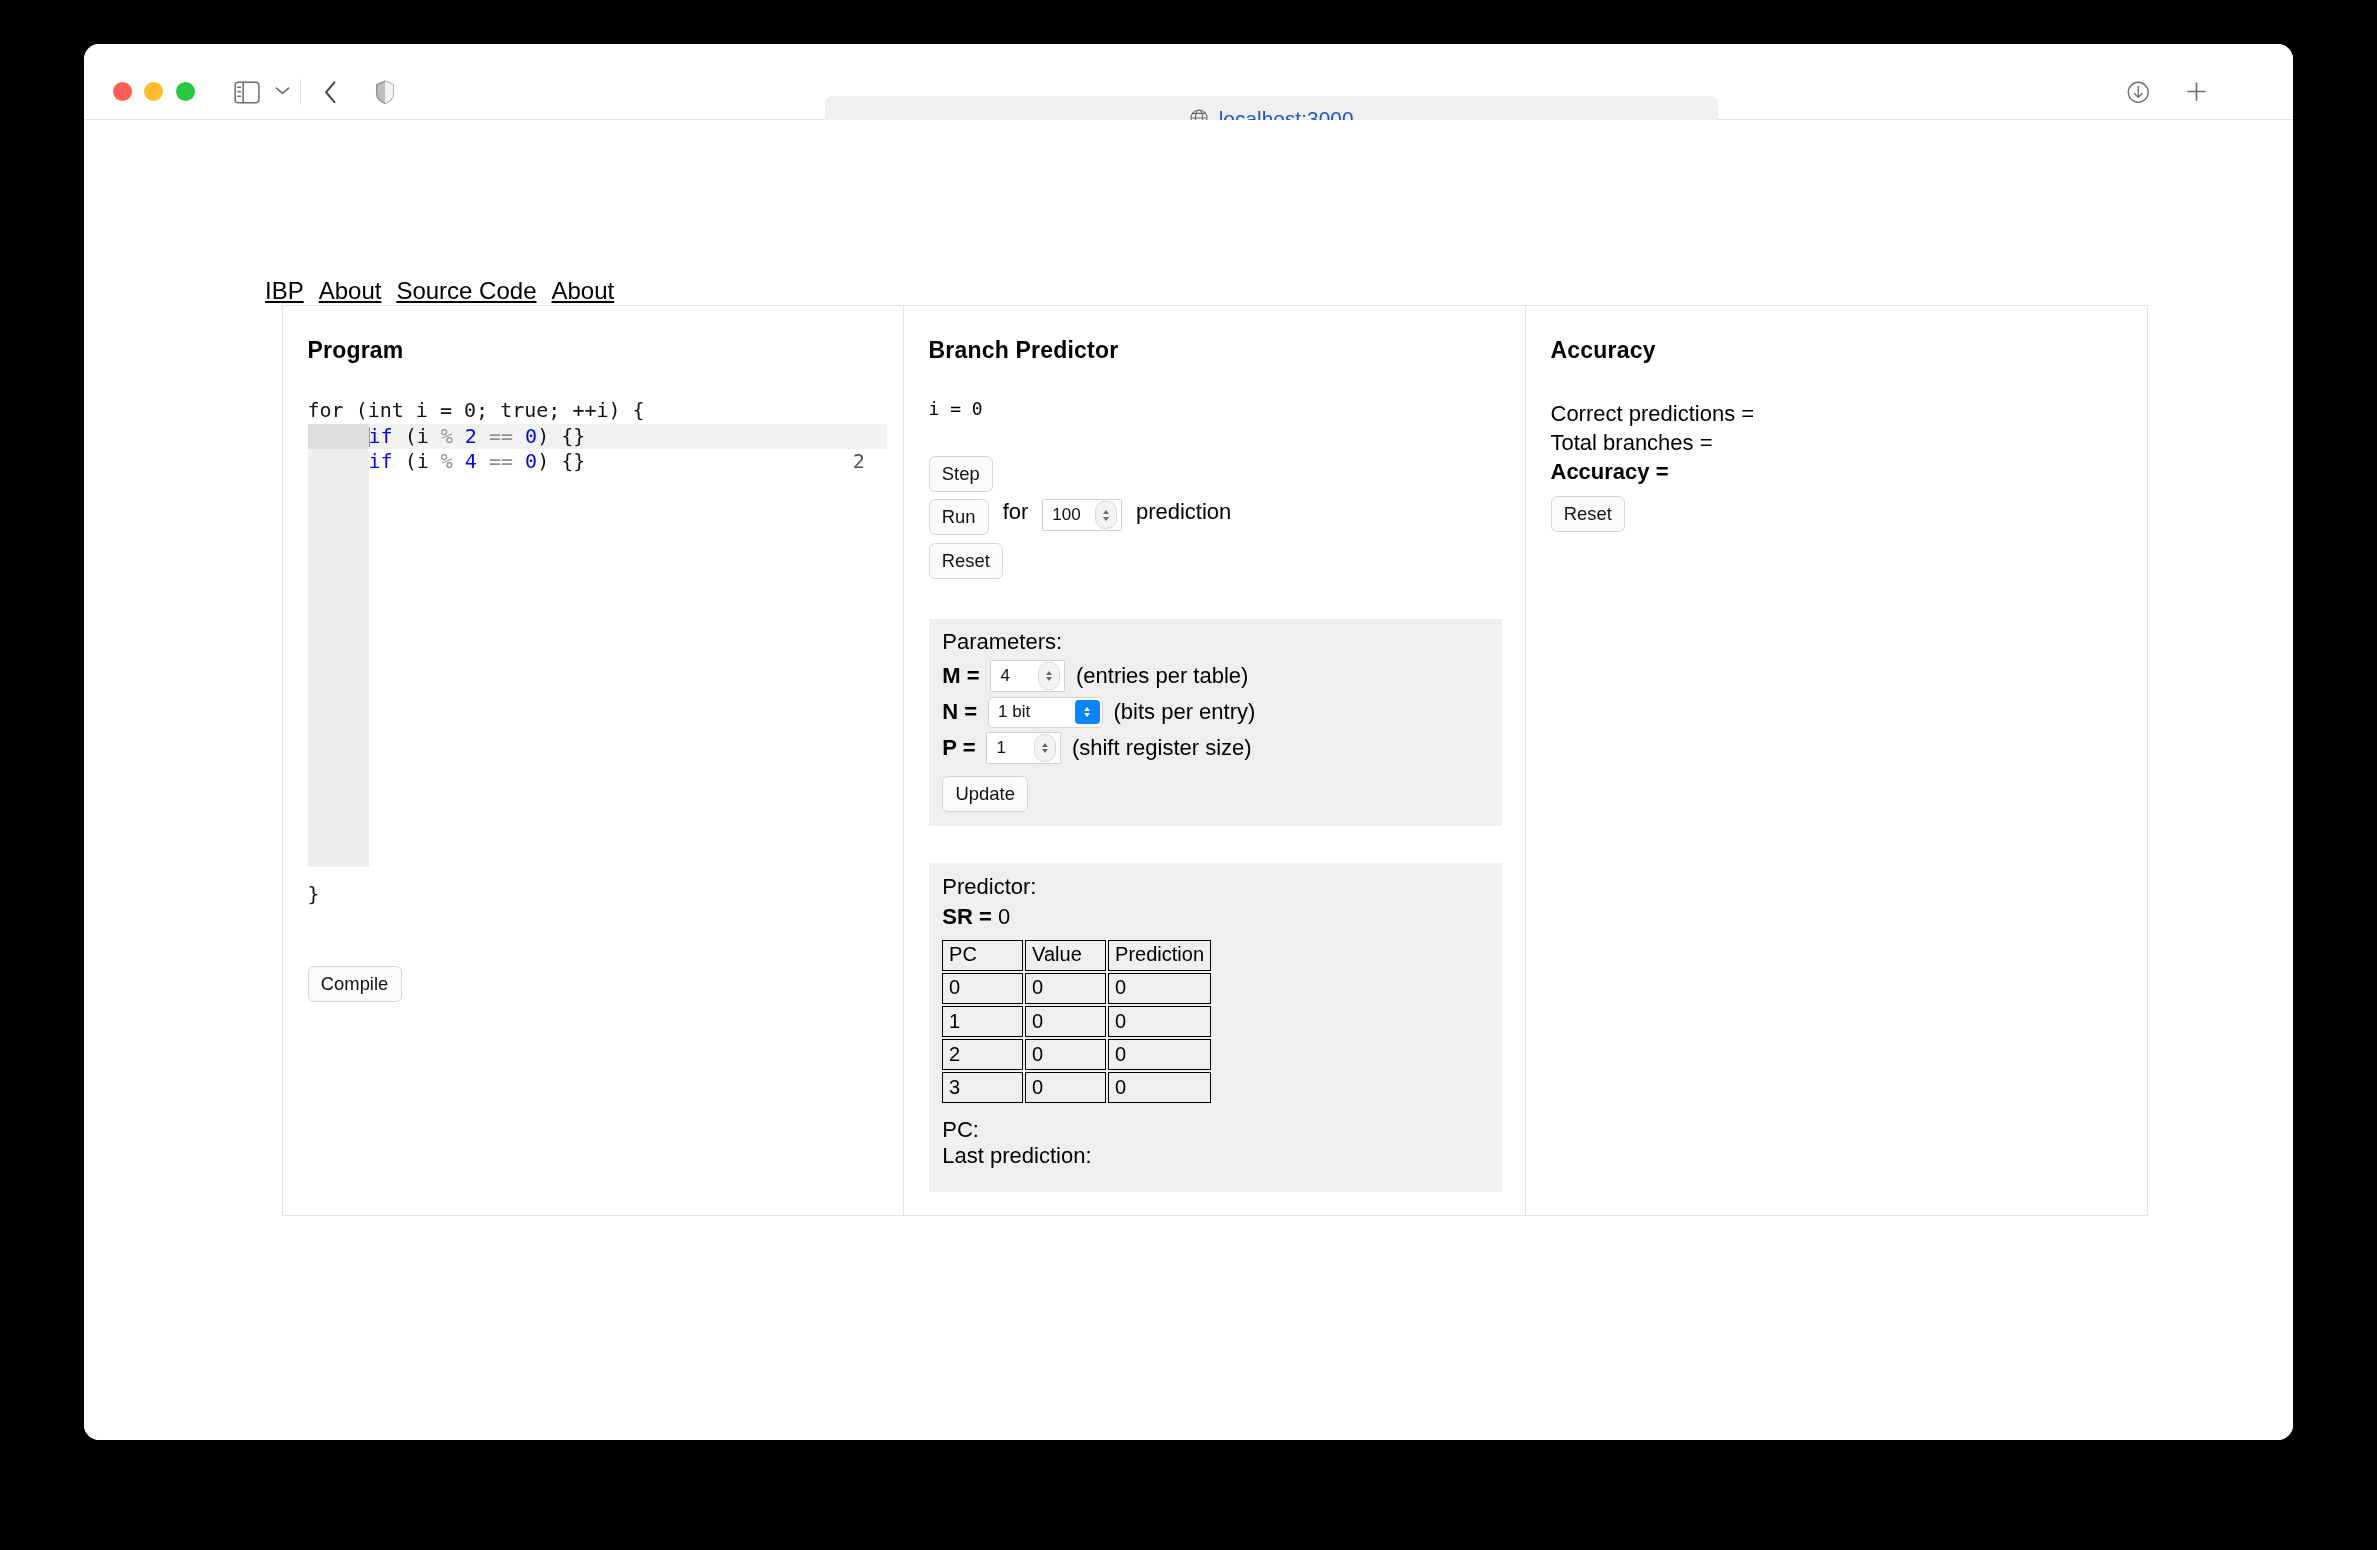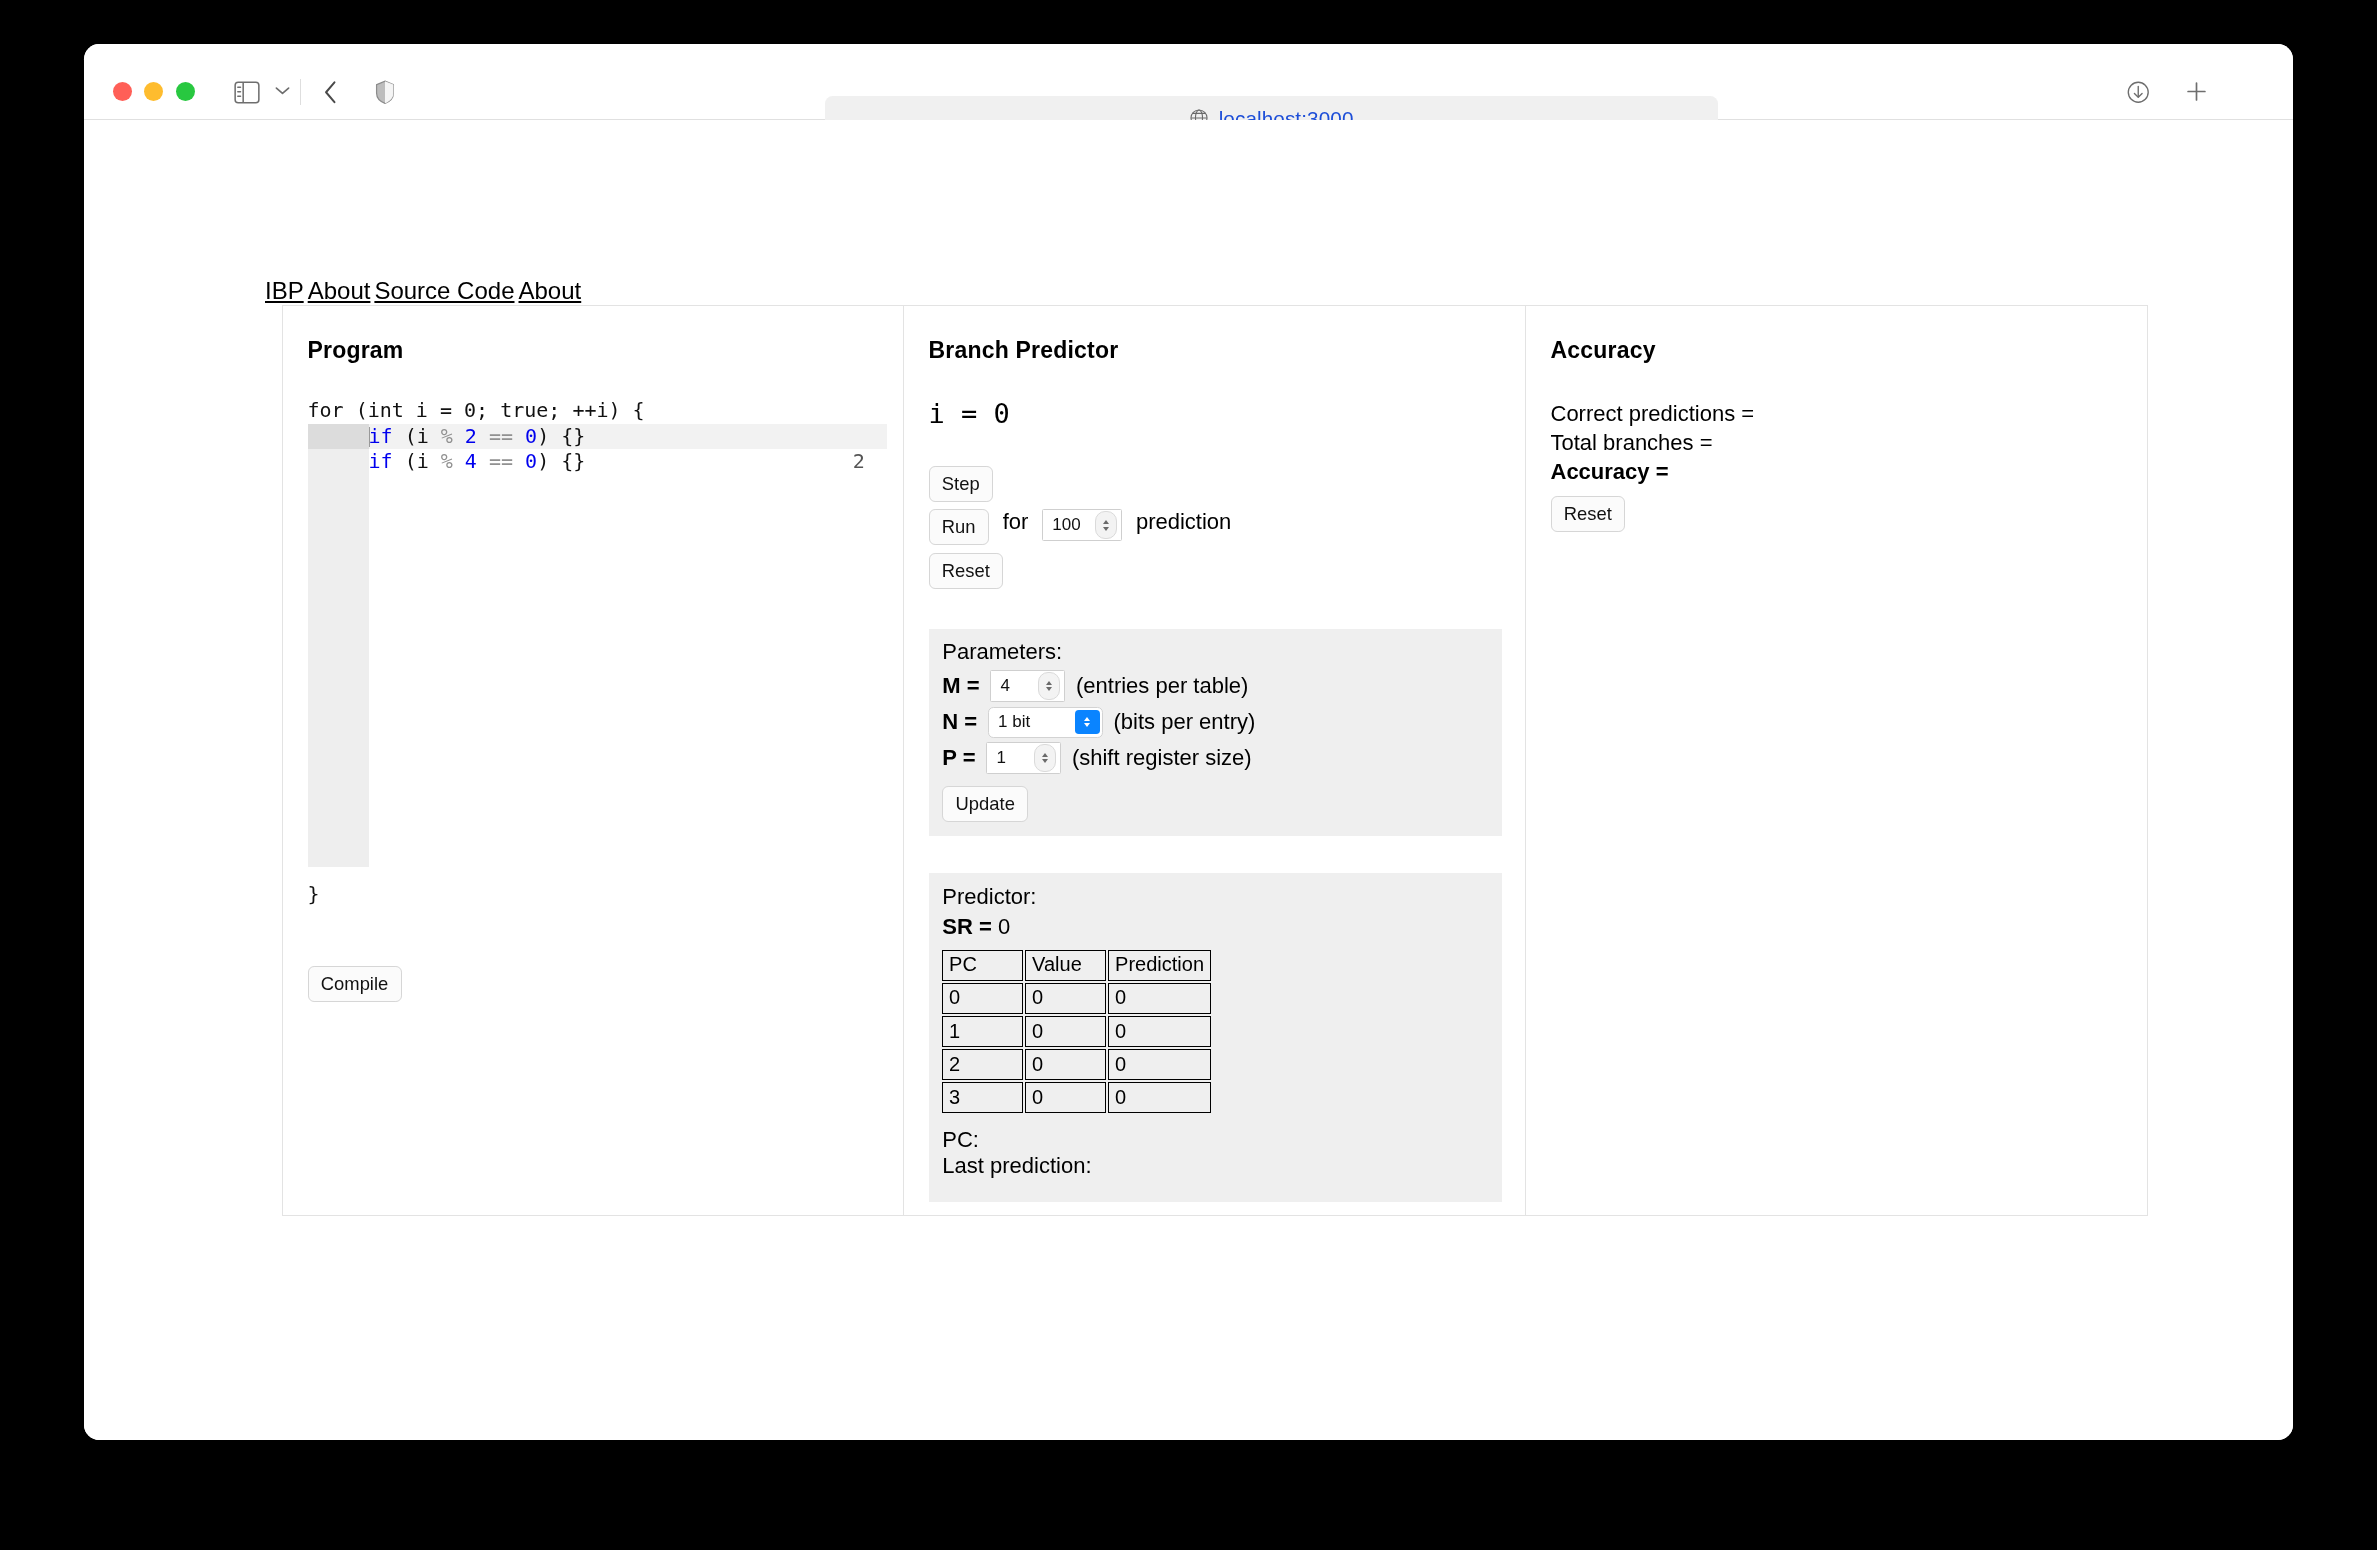--- a/index.html
+++ b/index.html
@@ -100,21 +100,21 @@
     height: 1320px;
     background: #ffffff;
     overflow: hidden;
   }
 
   #nav {
     position: absolute;
     left: 181px;
     top: 157px;
     display: flex;
-    gap: 4px;
+    gap: 15px;
     font-size: 24px;
   }
   #nav a {
     color: #000000;
     text-decoration: underline;
     text-underline-offset: 2.3px;
   }
 
   #panels {
     position: absolute;
@@ -228,21 +228,21 @@
     border-radius: 6.1px;
     color: #111111;
     cursor: default;
   }
 
   #compile-button { position: absolute; left: 24.5px; top: 660px; }
 
   
   #i-value {
     font-family: "DejaVu Sans Mono", "Liberation Mono", monospace;
-    font-size: 27px;
+    font-size: 18px;
     margin-bottom: 37px;
   }
   .ctrl-row {
     display: flex;
     align-items: flex-start;
     gap: 13.8px;
     margin-bottom: 7.7px;
     font-size: 22px;
   }
   .ctrl-row:last-of-type { margin-bottom: 0; }

